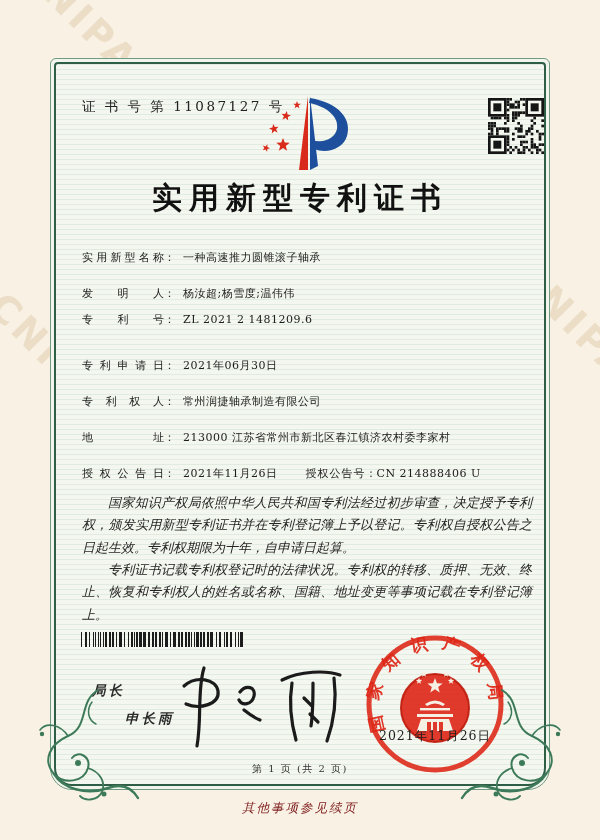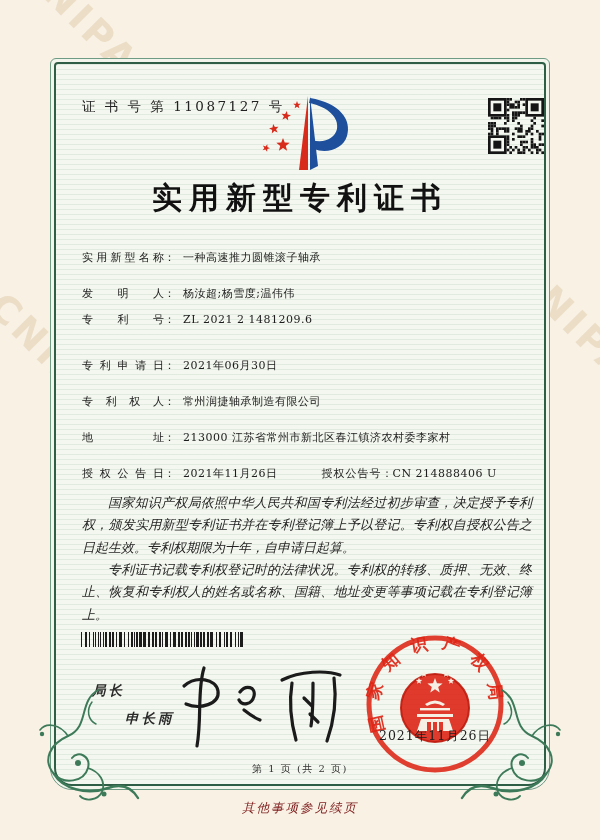--- a/index.html
+++ b/index.html
@@ -35,21 +35,21 @@
     left:0;top:114px;width:100%;text-align:center;
     font-size:30px;font-weight:bold;letter-spacing:7px;color:#111;
   }
   .field-row{left:26px;width:452px;font-size:11px;white-space:nowrap;}
   .flabel{
     display:inline-block;width:82px;text-align:justify;text-align-last:justify;
     vertical-align:bottom;color:#1c1c1c;
   }
   .fcolon{display:inline-block;margin-right:8px;}
   .fvalue{letter-spacing:0.5px;color:#1c1c1c;}
-  .gaz{margin-left:44px;}
+  .gaz{margin-left:28px;}
   .gaz .flabel2{letter-spacing:1px;}
   .paras{
     left:26px;top:428px;width:450px;font-size:13px;line-height:1.72;
     text-align:justify;font-style:italic;color:#242424;
   }
   .paras p{margin:0;text-indent:2em;}
   .barcode{left:25px;top:568px;width:162px;height:15px;}
   .sig-label{
     left:36px;font-family:"DejaVu Sans","Liberation Sans",sans-serif;
     font-size:13.5px;font-weight:600;letter-spacing:3px;color:#2a2a2a;font-style:italic;

